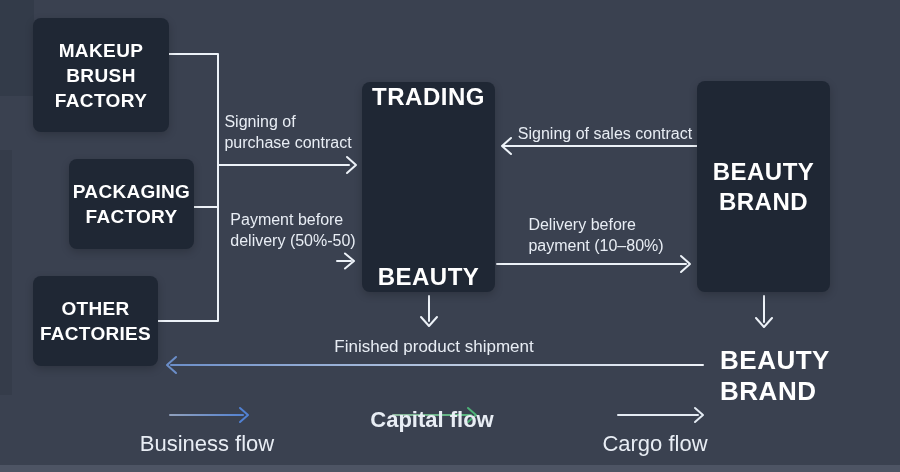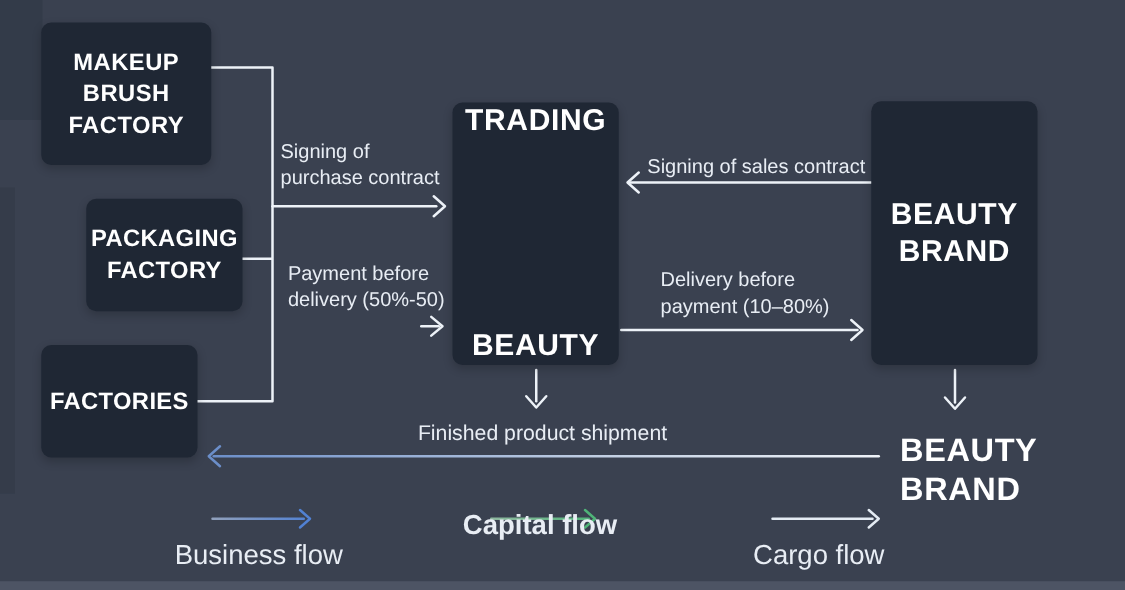--- a/index.html
+++ b/index.html
@@ -125,20 +125,21 @@
     <span class="bl">BRUSH</span>
     <span class="bl">FACTORY</span>
   </div>
 
   <div class="box" id="box-packaging">
     <span class="bl">PACKAGING</span>
     <span class="bl">FACTORY</span>
   </div>
 
   <div class="box" id="box-other">
+    <span class="bl">OTHER</span>
     <span class="bl">FACTORIES</span>
   </div>
 
   <div class="box" id="box-trading">
     <span class="bl">TRADING</span>
     <span class="bl">BEAUTY</span>
   </div>
 
   <div class="box" id="box-beauty">
     <span class="bl">BEAUTY</span>

